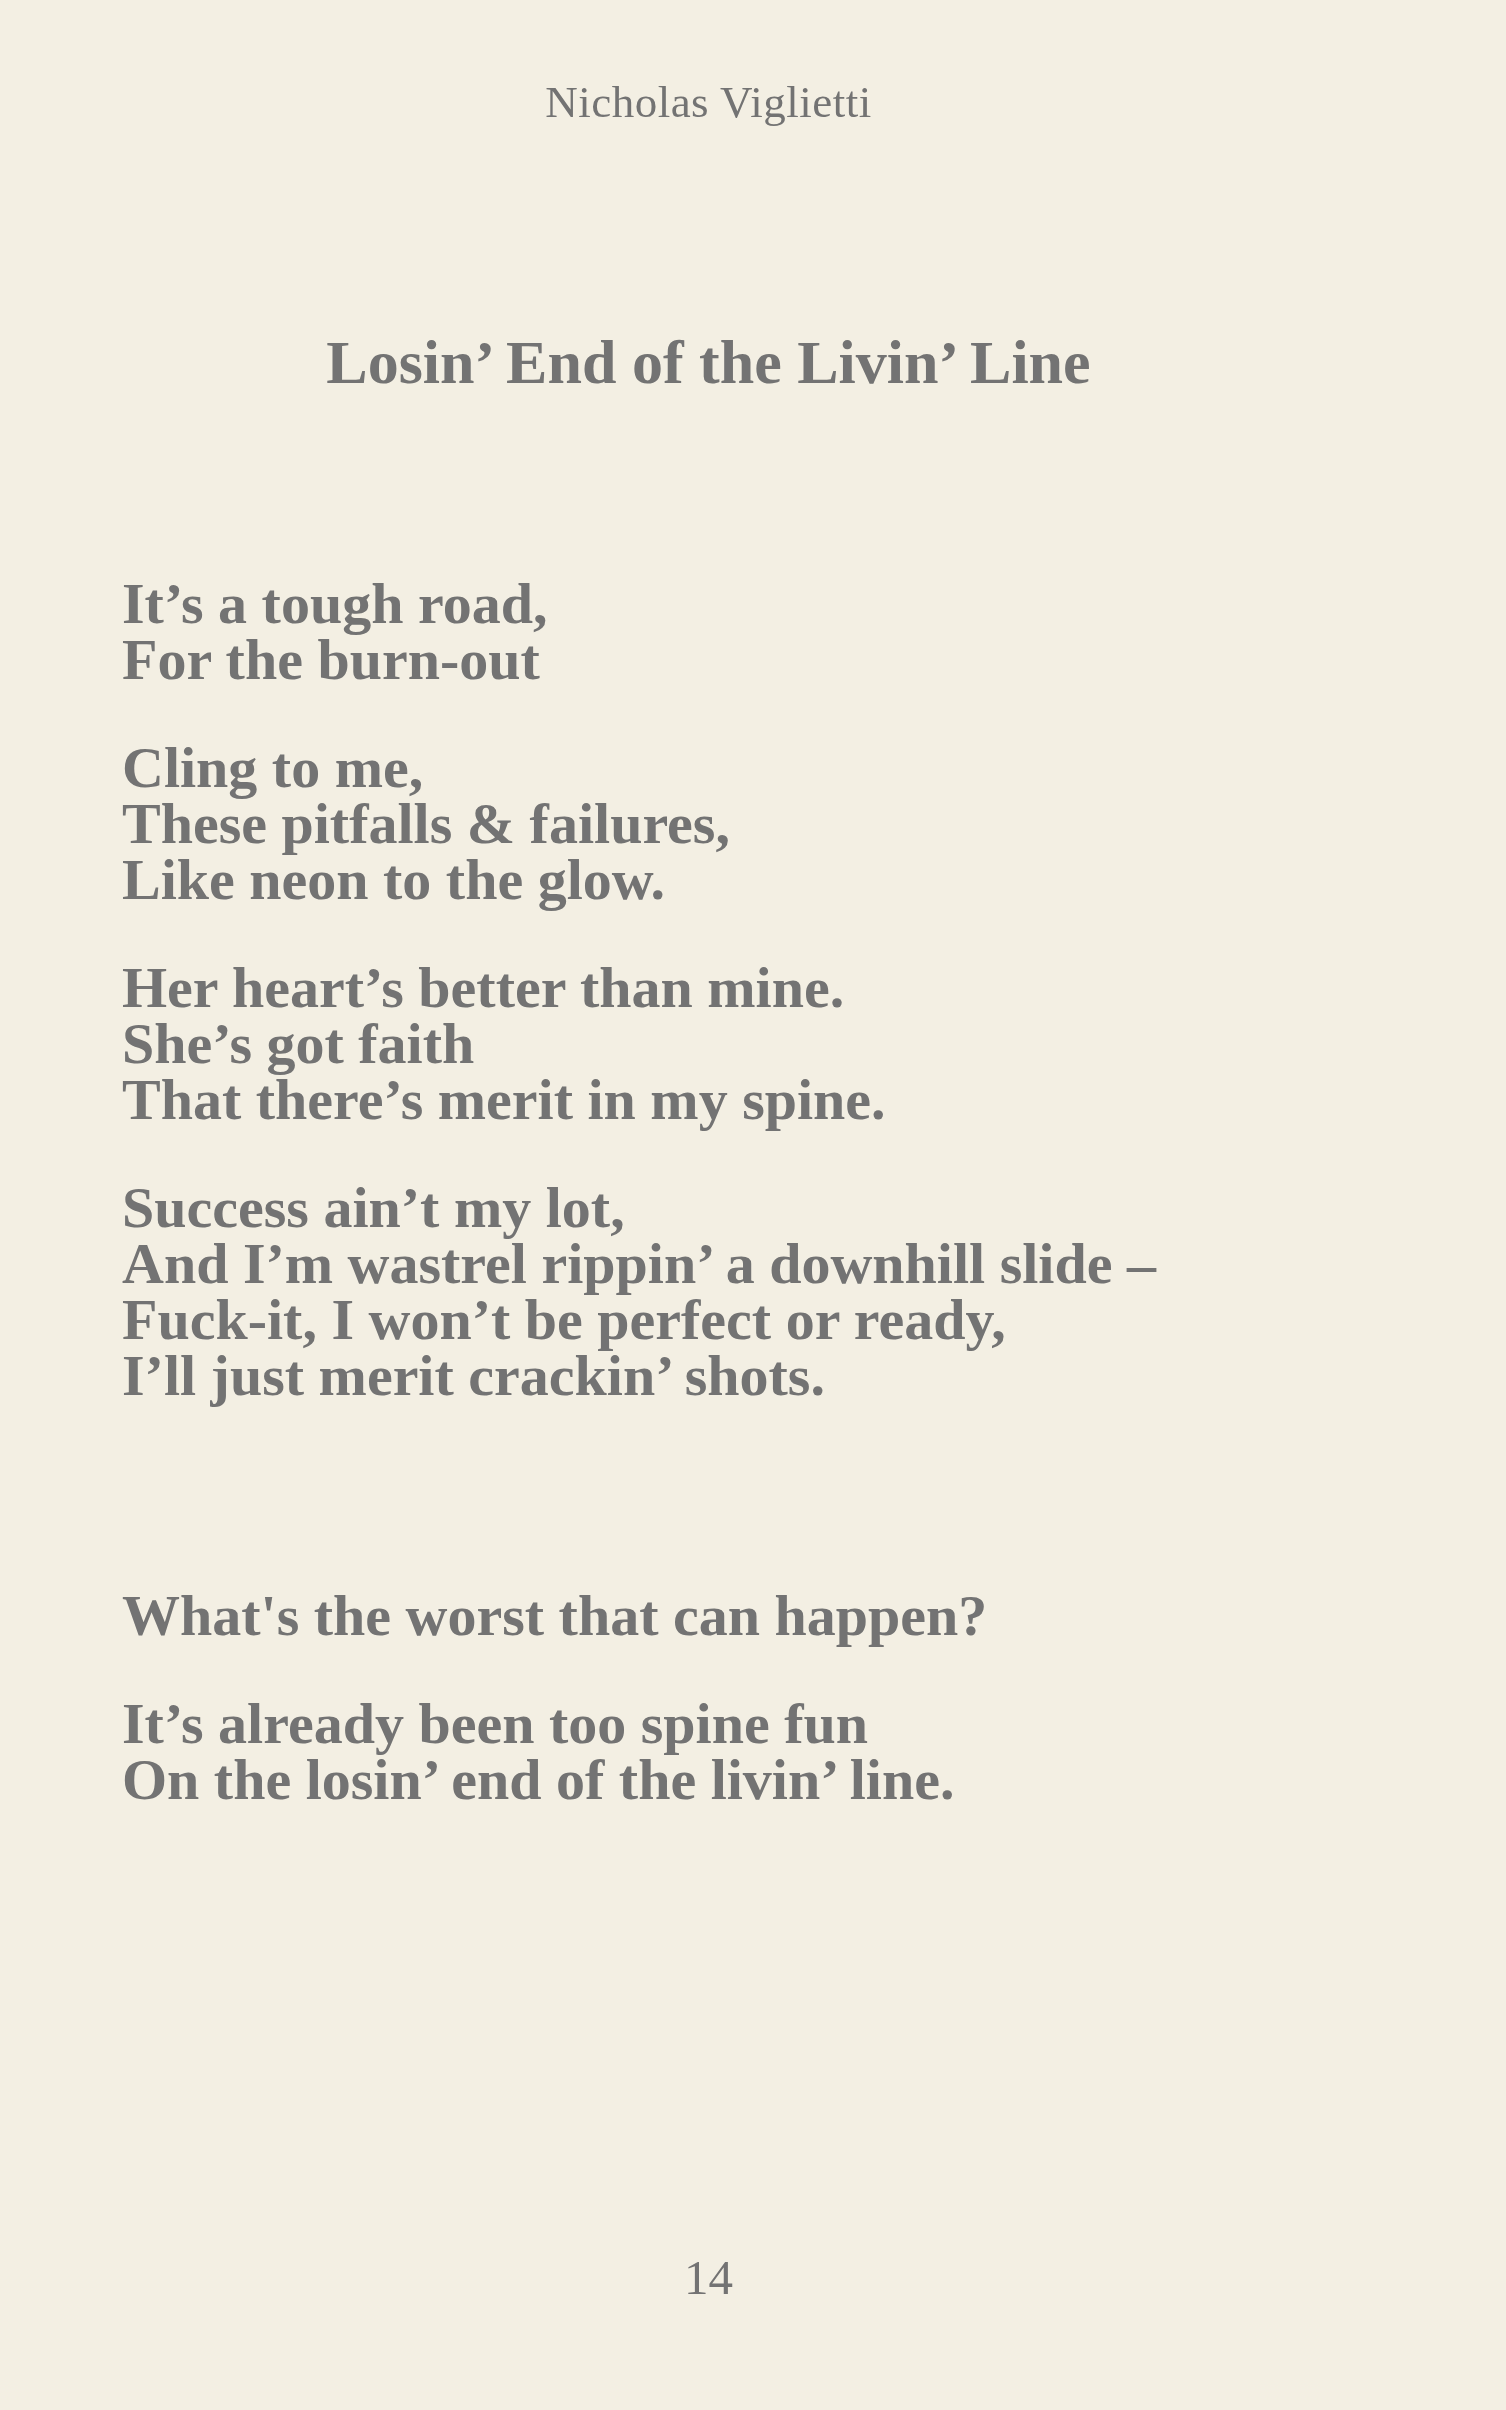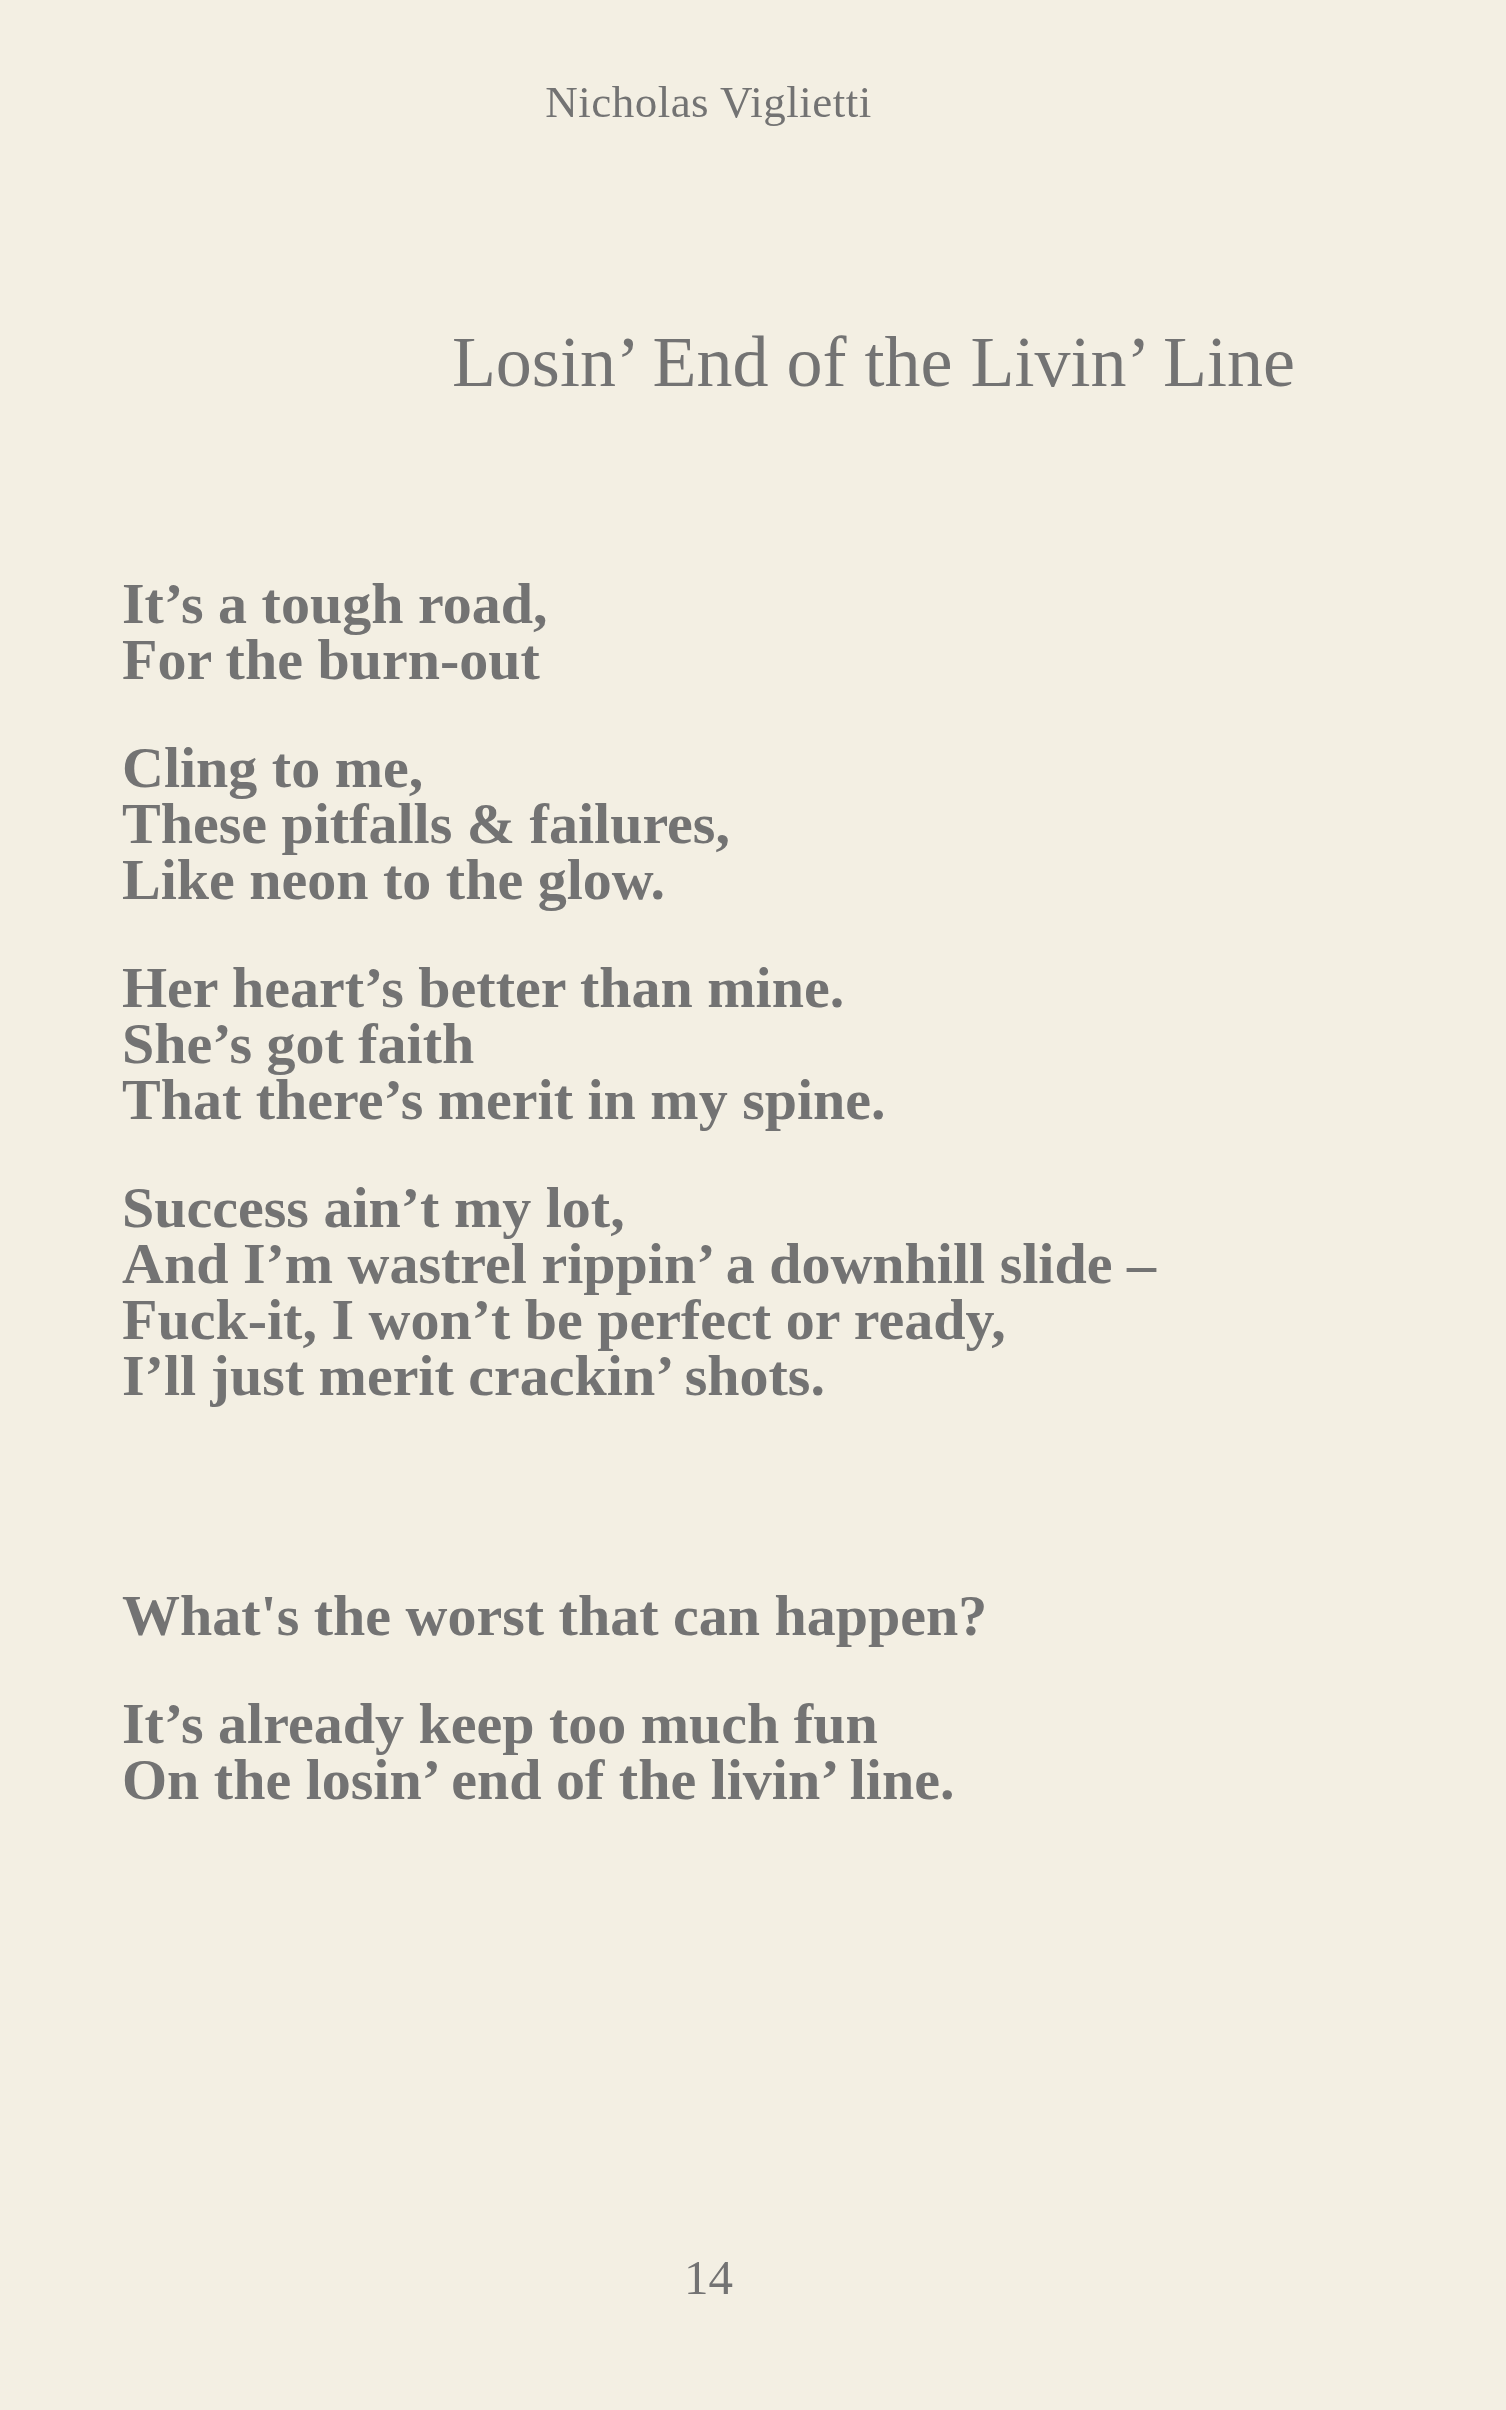--- a/index.html
+++ b/index.html
@@ -21,24 +21,24 @@
   }
   .author {
     margin-top: 80px;
     font-size: 45px;
     line-height: 45px;
     text-align: center;
     letter-spacing: 0.5px;
   }
   .title {
     margin-top: 193px;
-    font-size: 72px;
+    font-size: 62px;
     line-height: 89px;
-    text-align: right;
-    font-weight: normal;
+    text-align: center;
+    font-weight: bold;
   }
   .poem {
     margin-top: 169px;
     font-size: 58px;
     line-height: 56px;
     font-weight: bold;
   }
   .stanza {
     margin: 0;
     padding: 0;
@@ -90,21 +90,21 @@
         <div class="stanza">
           <span class="poem-line">Success ain’t my lot,</span>
           <span class="poem-line">And I’m wastrel rippin’ a downhill slide –</span>
           <span class="poem-line">Fuck-it, I won’t be perfect or ready,</span>
           <span class="poem-line">I’ll just merit crackin’ shots.</span>
         </div>
         <div class="stanza big-gap">
           <span class="poem-line">What's the worst that can happen?</span>
         </div>
         <div class="stanza">
-          <span class="poem-line">It’s already keep too much fun</span>
+          <span class="poem-line">It’s already been too spine fun</span>
           <span class="poem-line">On the losin’ end of the livin’ line.</span>
         </div>
       </div>
   </div>
 
   <div class="page-number">14</div>
 </div>
 
 
 </body></html>

